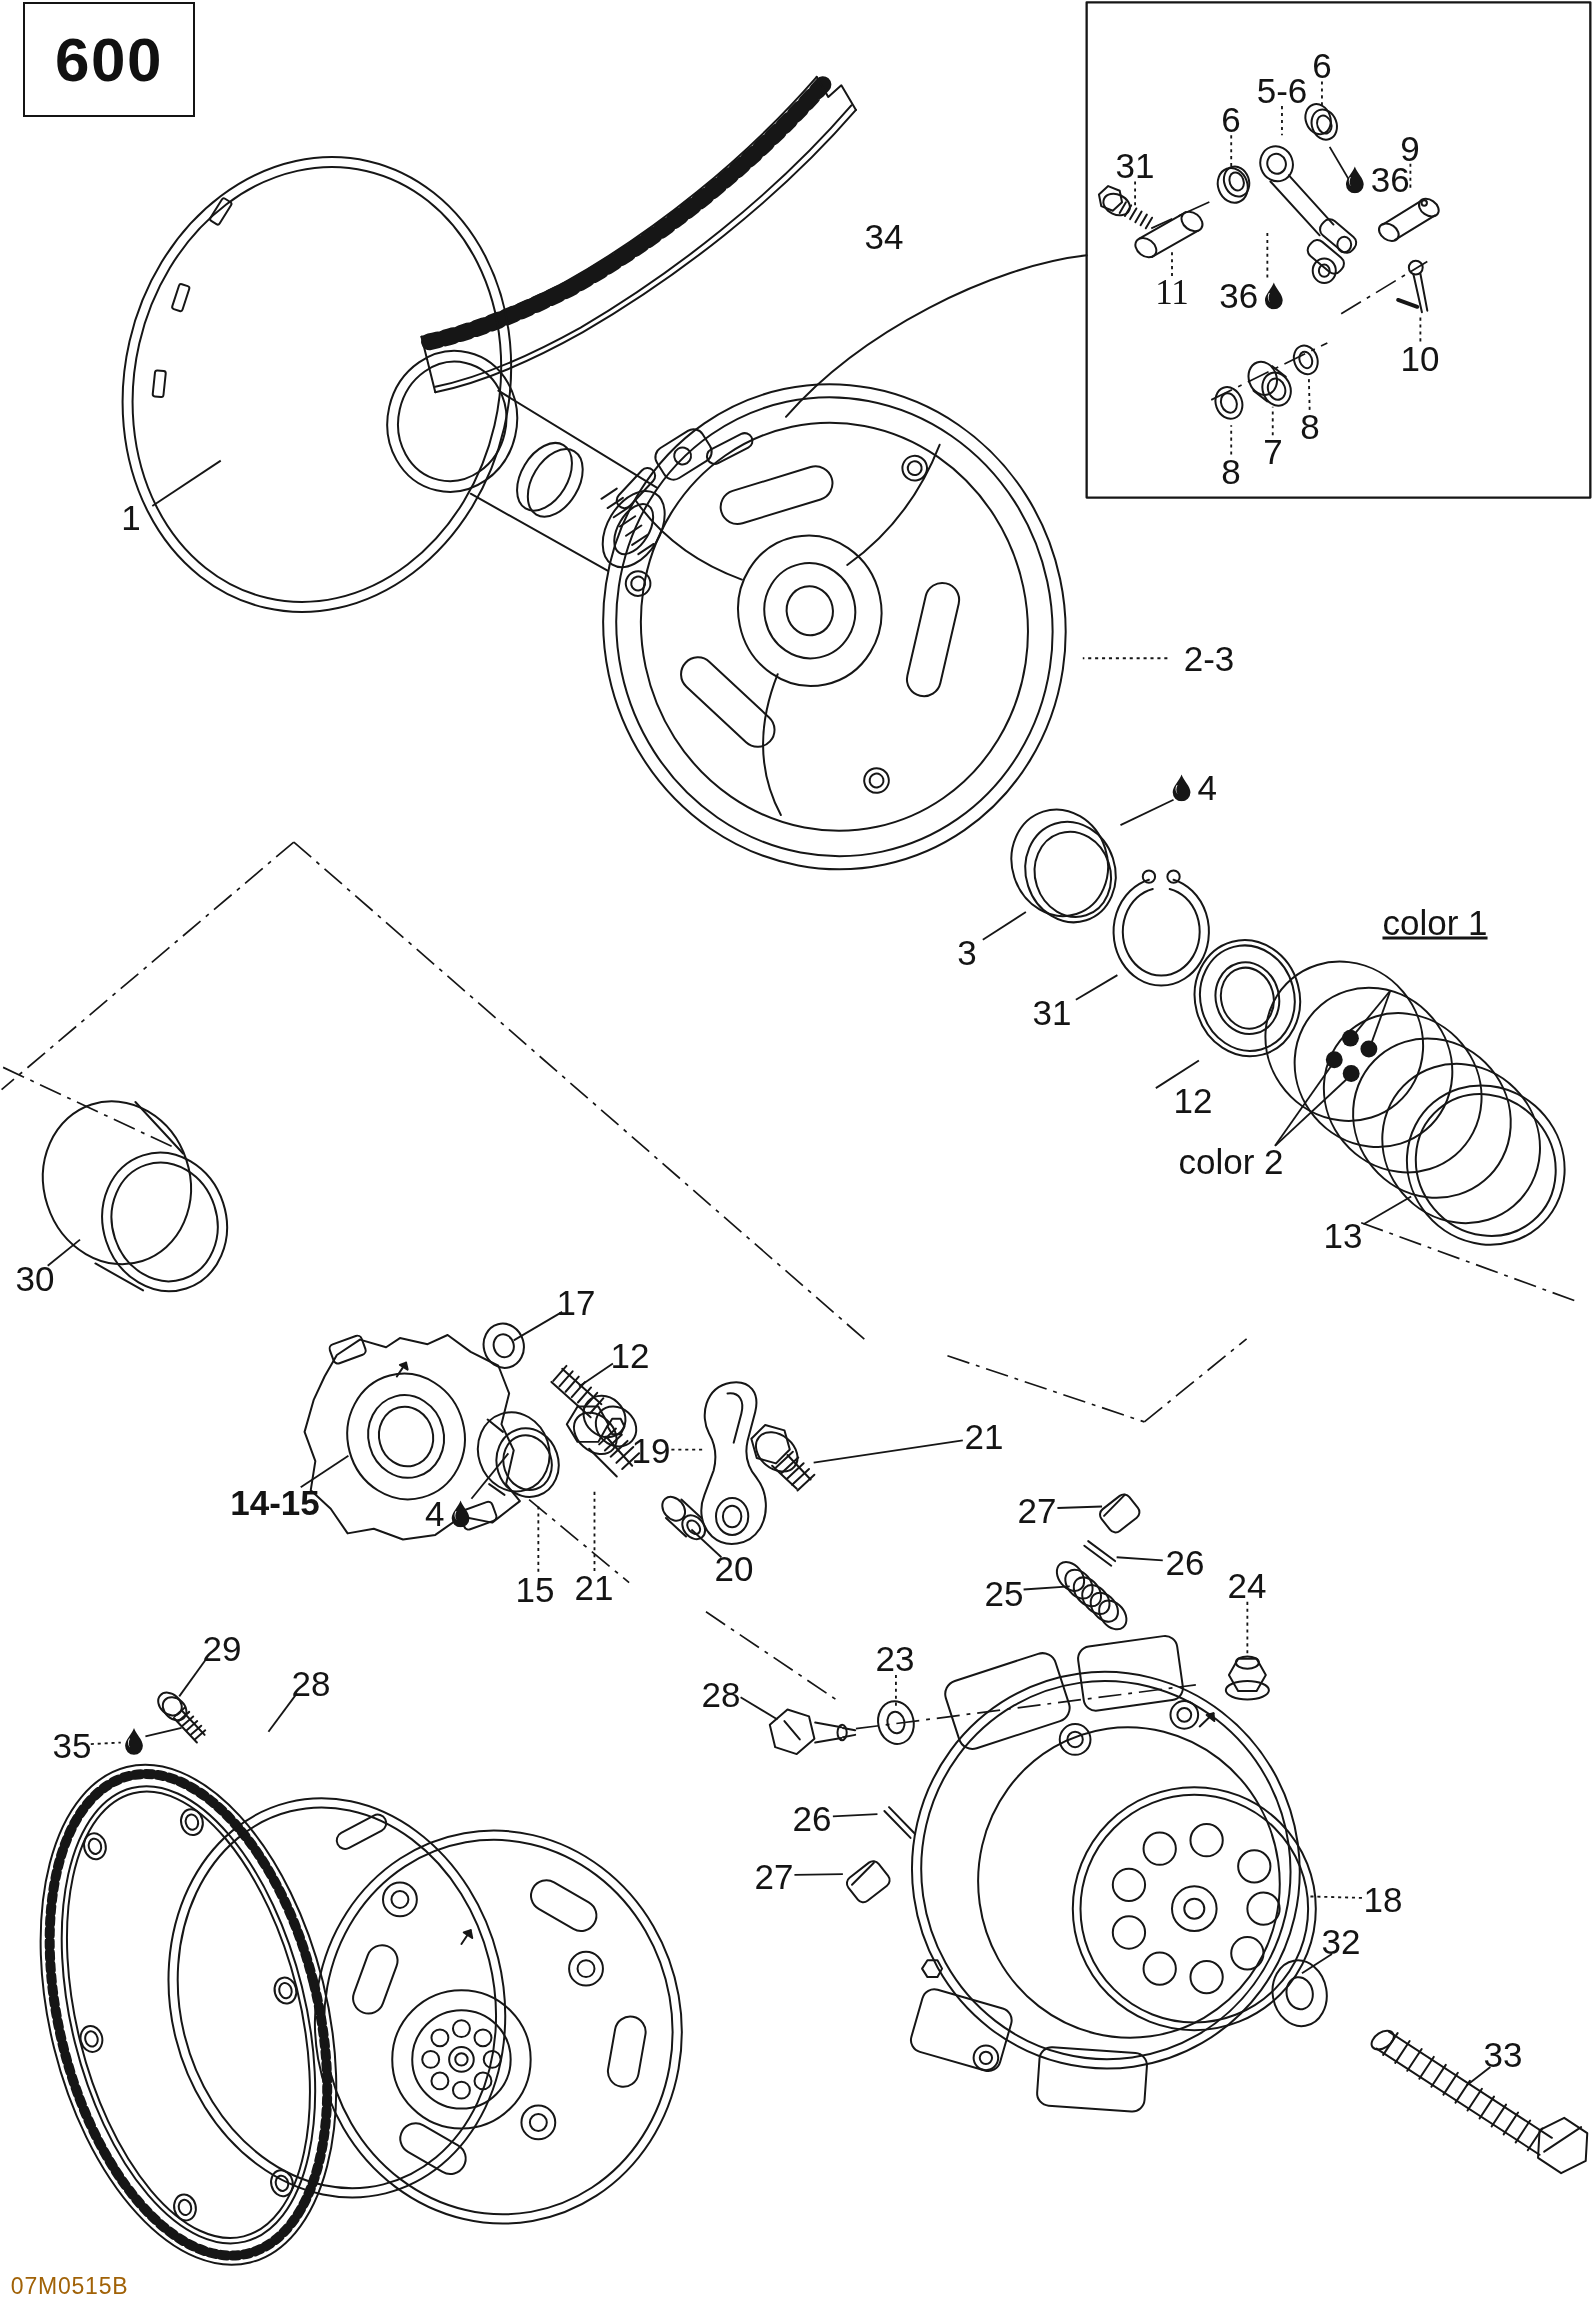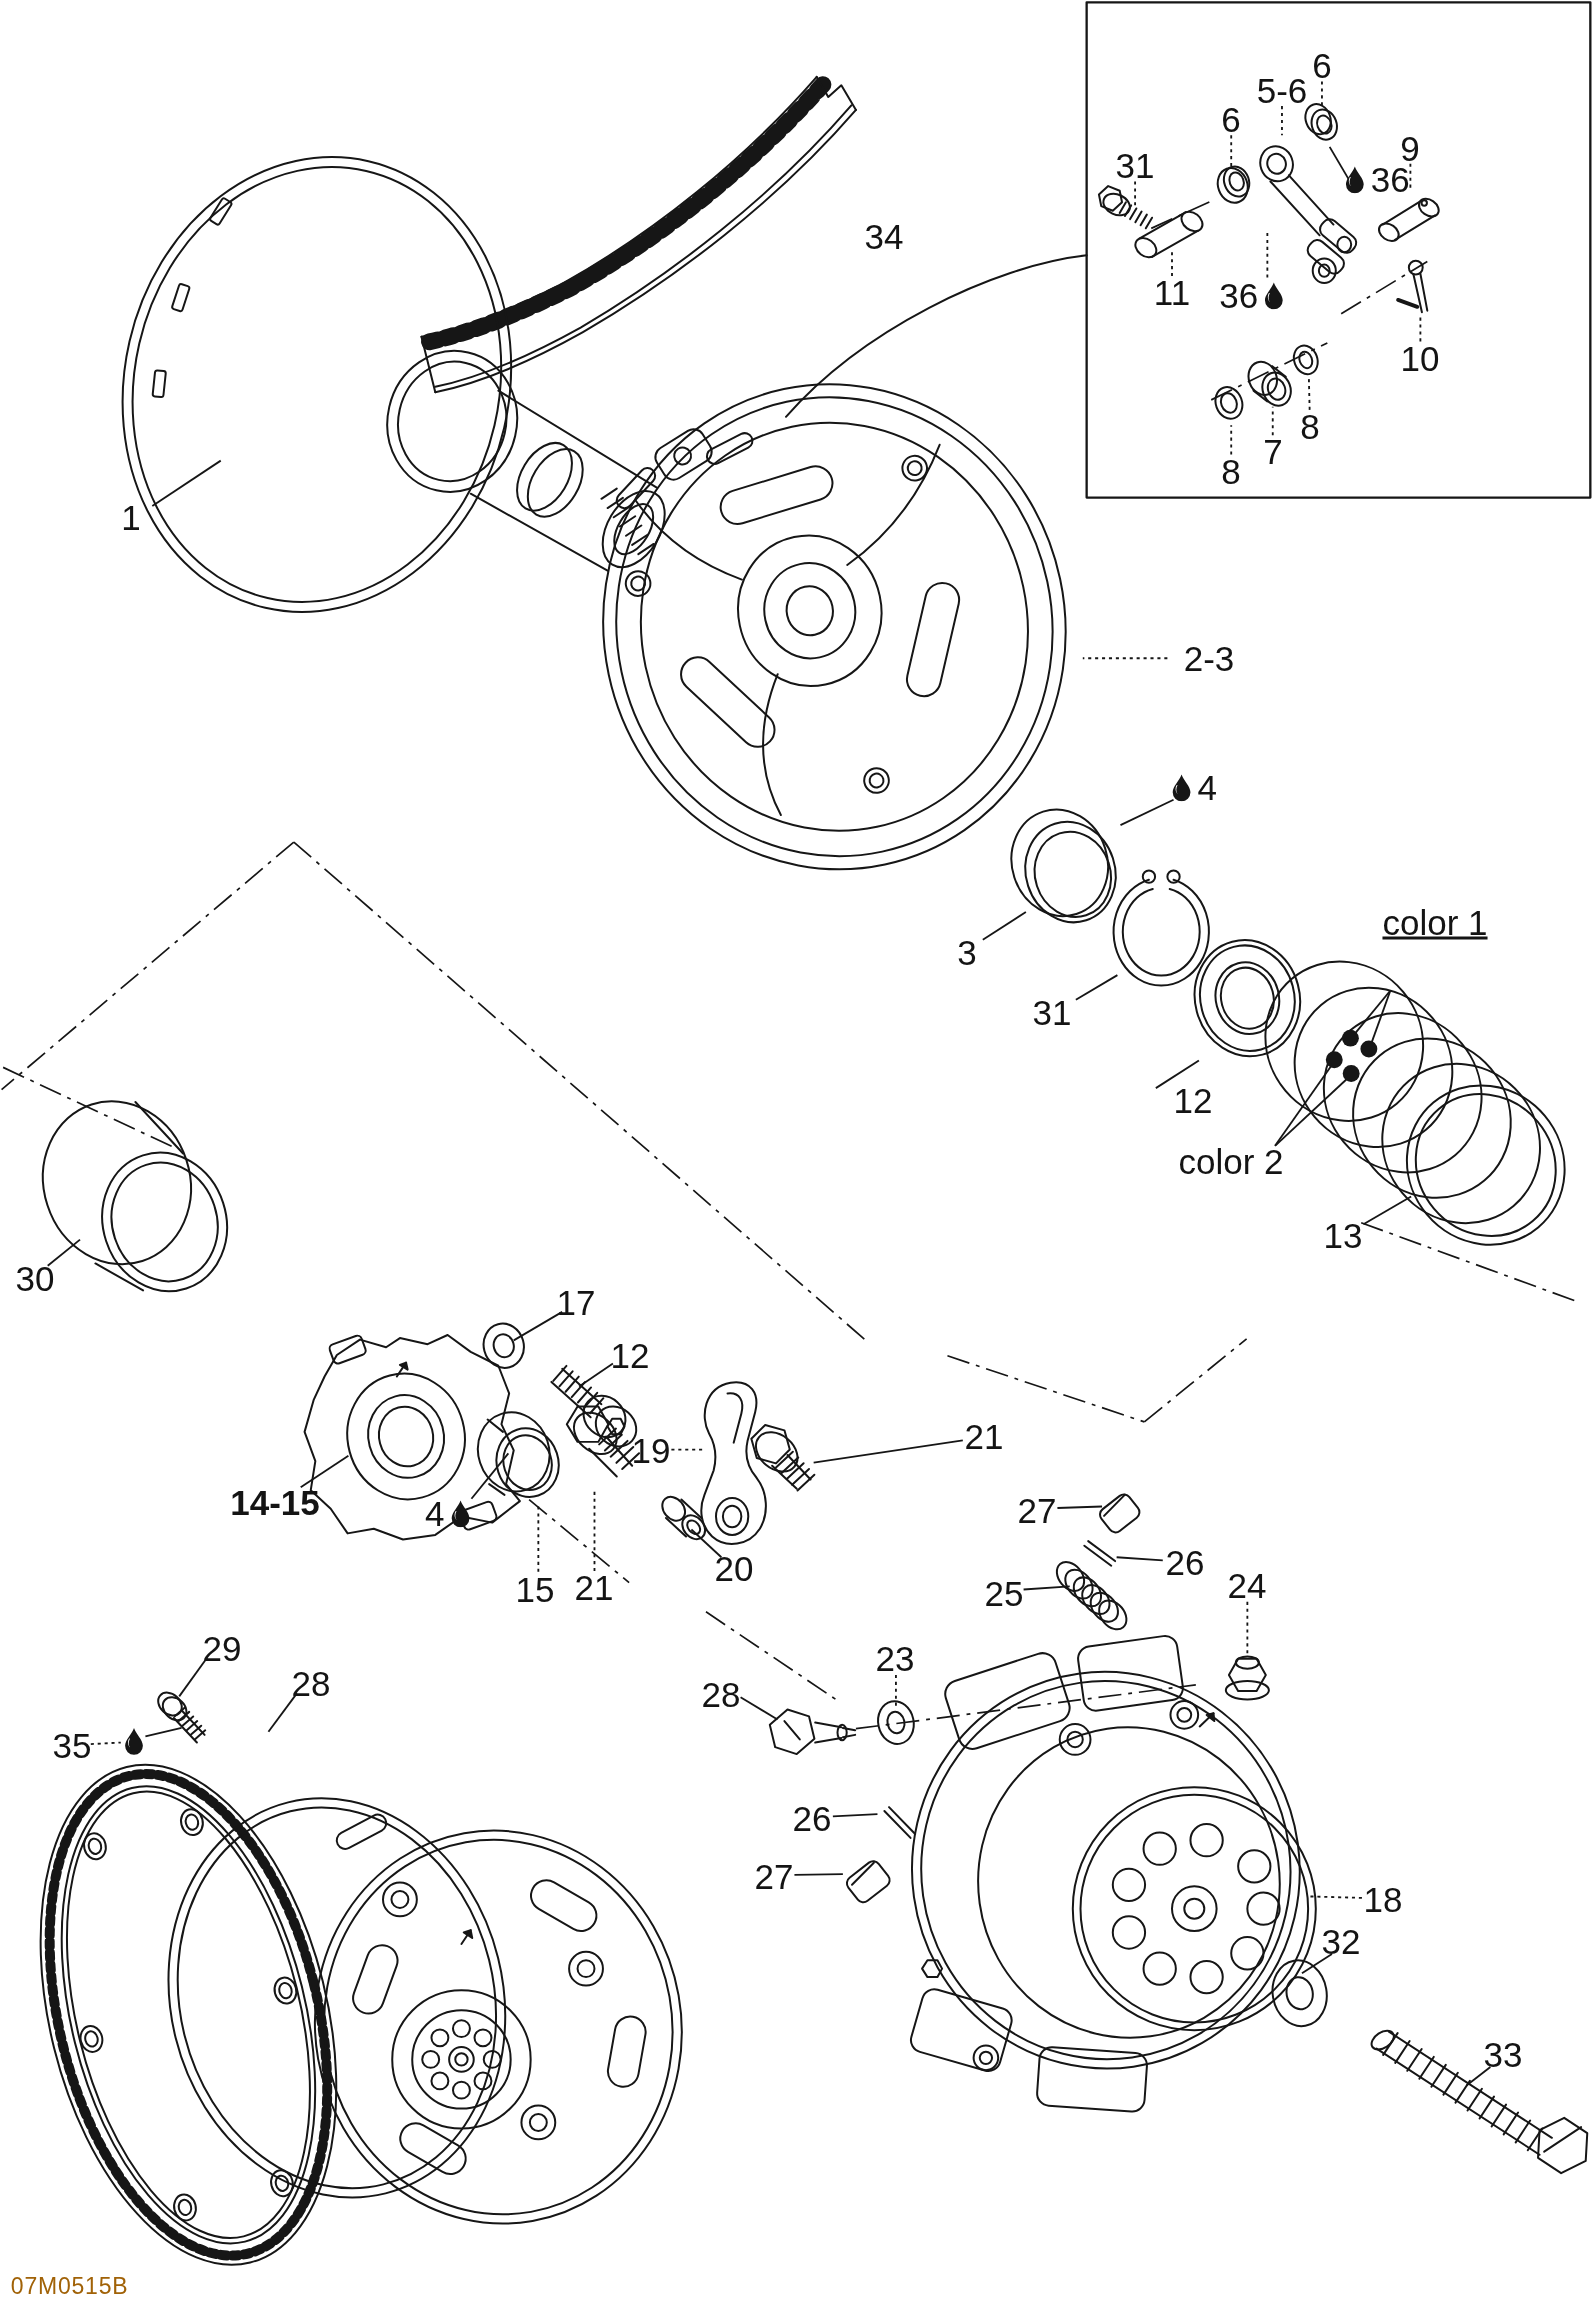--- a/index.html
+++ b/index.html
@@ -621,21 +621,21 @@
       <div class="callout" style="left: 1377px; top: 179px;">
         <svg width="21" height="28" viewBox="0 0 26 34">
           <path d="M13,1 C16,9 24,16 24,23 A11,11 0 0 1 2,23 C2,16 10,9 13,1 Z" fill="#161616"></path>
           <path d="M8,14 C6,18 6,22 8,25 C5,22 5,17 7,14 Z" fill="#ffffff"></path>
         </svg>
         <span>36</span>
       </div>
       <div class="callout" style="left: 1410px; top: 148px;">
         <span>9</span>
       </div>
-      <div class="callout" style="left: 1172px; top: 292px;">
+      <div class="callout" style="left: 1172px; top: 292px; font-family: Liberation Serif, serif;">
         <span>11</span>
       </div>
       <div class="callout" style="left: 1252px; top: 295px;">
         <span>36</span>
         <svg width="21" height="28" viewBox="0 0 26 34">
           <path d="M13,1 C16,9 24,16 24,23 A11,11 0 0 1 2,23 C2,16 10,9 13,1 Z" fill="#161616"></path>
           <path d="M8,14 C6,18 6,22 8,25 C5,22 5,17 7,14 Z" fill="#ffffff"></path>
         </svg>
       </div>
       <div class="callout" style="left: 1420px; top: 358px; justify-content: center;">
@@ -651,16 +651,19 @@
         <span>8</span>
       </div>
       <div class="callout" style="left: 134px; top: 1741px;">
         <svg width="21" height="28" viewBox="0 0 26 34">
           <path d="M13,1 C16,9 24,16 24,23 A11,11 0 0 1 2,23 C2,16 10,9 13,1 Z" fill="#161616"></path>
           <path d="M8,14 C6,18 6,22 8,25 C5,22 5,17 7,14 Z" fill="#ffffff"></path>
         </svg>
       </div>
     </div>
 
+  <div class="badge">
+    <span>600</span>
+  </div>
 
   <div class="doccode">07M0515B</div>
 </div>
 
 
 </body></html>

